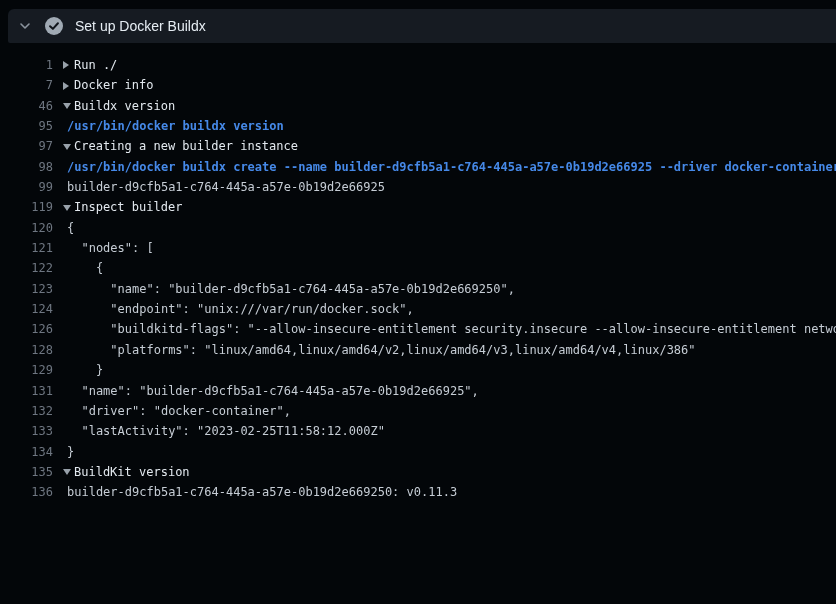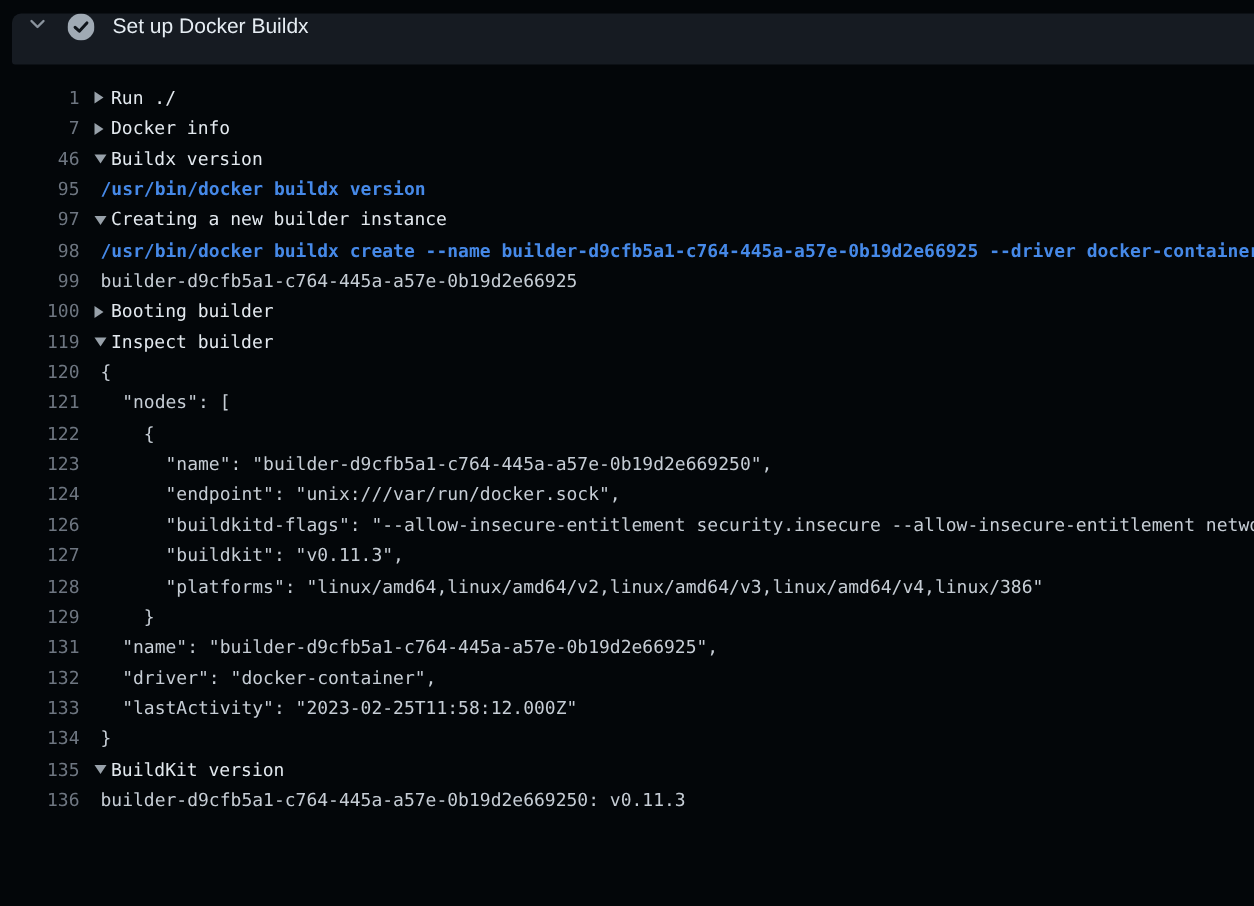--- a/index.html
+++ b/index.html
@@ -13,20 +13,21 @@
 
   
   .step-header {
     position: absolute;
     left: 8px; top: 9px; right: 0;
     height: 34px;
     background: #161b22;
     border-top-left-radius: 6px;
     border-bottom-left-radius: 2px;
     display: flex;
+    align-items: center;
     cursor: pointer;
   }
   .chev {
     width: 14px; height: 14px;
     margin-left: 10px;
     flex: none;
     display: flex; align-items: center; justify-content: center;
   }
   .status-ic {
     width: 18px; height: 18px;
@@ -110,29 +111,27 @@
 </div>
 
 <div class="log" id="log">
     <div class="row group"><a class="ln">1</a><span class="arrow"><span class="tri-right"></span></span><span class="txt">Run ./</span></div>
     <div class="row group"><a class="ln">7</a><span class="arrow"><span class="tri-right"></span></span><span class="txt">Docker info</span></div>
     <div class="row group"><a class="ln">46</a><span class="arrow"><span class="tri-down"></span></span><span class="txt">Buildx version</span></div>
     <div class="row command"><a class="ln">95</a><span class="txt">/usr/bin/docker buildx version</span></div>
     <div class="row group"><a class="ln">97</a><span class="arrow"><span class="tri-down"></span></span><span class="txt">Creating a new builder instance</span></div>
     <div class="row command"><a class="ln">98</a><span class="txt">/usr/bin/docker buildx create --name builder-d9cfb5a1-c764-445a-a57e-0b19d2e66925 --driver docker-container</span></div>
     <div class="row output"><a class="ln">99</a><span class="txt">builder-d9cfb5a1-c764-445a-a57e-0b19d2e66925</span></div>
-    <div class="row group"><a class="ln">100</a><span class="arrow"><span class="tri-right"></span></span><span class="txt">Booting builder</span></div>
     <div class="row group"><a class="ln">119</a><span class="arrow"><span class="tri-down"></span></span><span class="txt">Inspect builder</span></div>
     <div class="row output"><a class="ln">120</a><span class="txt">{</span></div>
     <div class="row output"><a class="ln">121</a><span class="txt">  "nodes": [</span></div>
     <div class="row output"><a class="ln">122</a><span class="txt">    {</span></div>
     <div class="row output"><a class="ln">123</a><span class="txt">      "name": "builder-d9cfb5a1-c764-445a-a57e-0b19d2e669250",</span></div>
     <div class="row output"><a class="ln">124</a><span class="txt">      "endpoint": "unix:///var/run/docker.sock",</span></div>
     <div class="row output"><a class="ln">126</a><span class="txt">      "buildkitd-flags": "--allow-insecure-entitlement security.insecure --allow-insecure-entitlement network.host",</span></div>
-    <div class="row output"><a class="ln">127</a><span class="txt">      "buildkit": "v0.11.3",</span></div>
     <div class="row output"><a class="ln">128</a><span class="txt">      "platforms": "linux/amd64,linux/amd64/v2,linux/amd64/v3,linux/amd64/v4,linux/386"</span></div>
     <div class="row output"><a class="ln">129</a><span class="txt">    }</span></div>
     <div class="row output"><a class="ln">131</a><span class="txt">  "name": "builder-d9cfb5a1-c764-445a-a57e-0b19d2e66925",</span></div>
     <div class="row output"><a class="ln">132</a><span class="txt">  "driver": "docker-container",</span></div>
     <div class="row output"><a class="ln">133</a><span class="txt">  "lastActivity": "2023-02-25T11:58:12.000Z"</span></div>
     <div class="row output"><a class="ln">134</a><span class="txt">}</span></div>
     <div class="row group"><a class="ln">135</a><span class="arrow"><span class="tri-down"></span></span><span class="txt">BuildKit version</span></div>
     <div class="row output"><a class="ln">136</a><span class="txt">builder-d9cfb5a1-c764-445a-a57e-0b19d2e669250: v0.11.3</span></div>
   </div>
 

